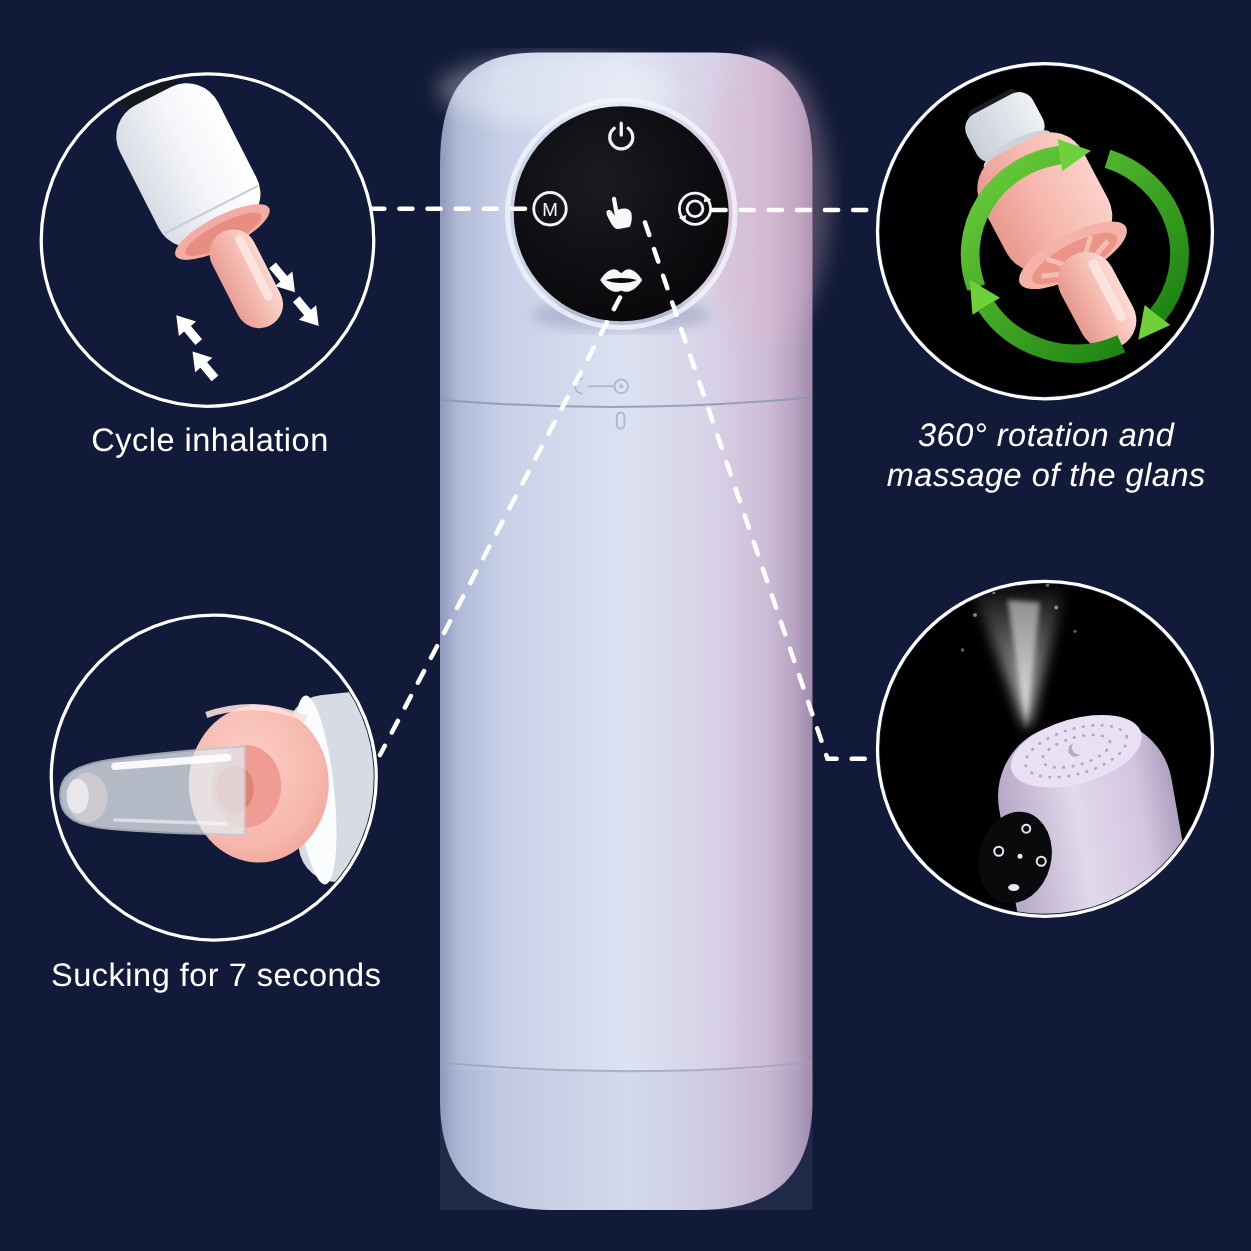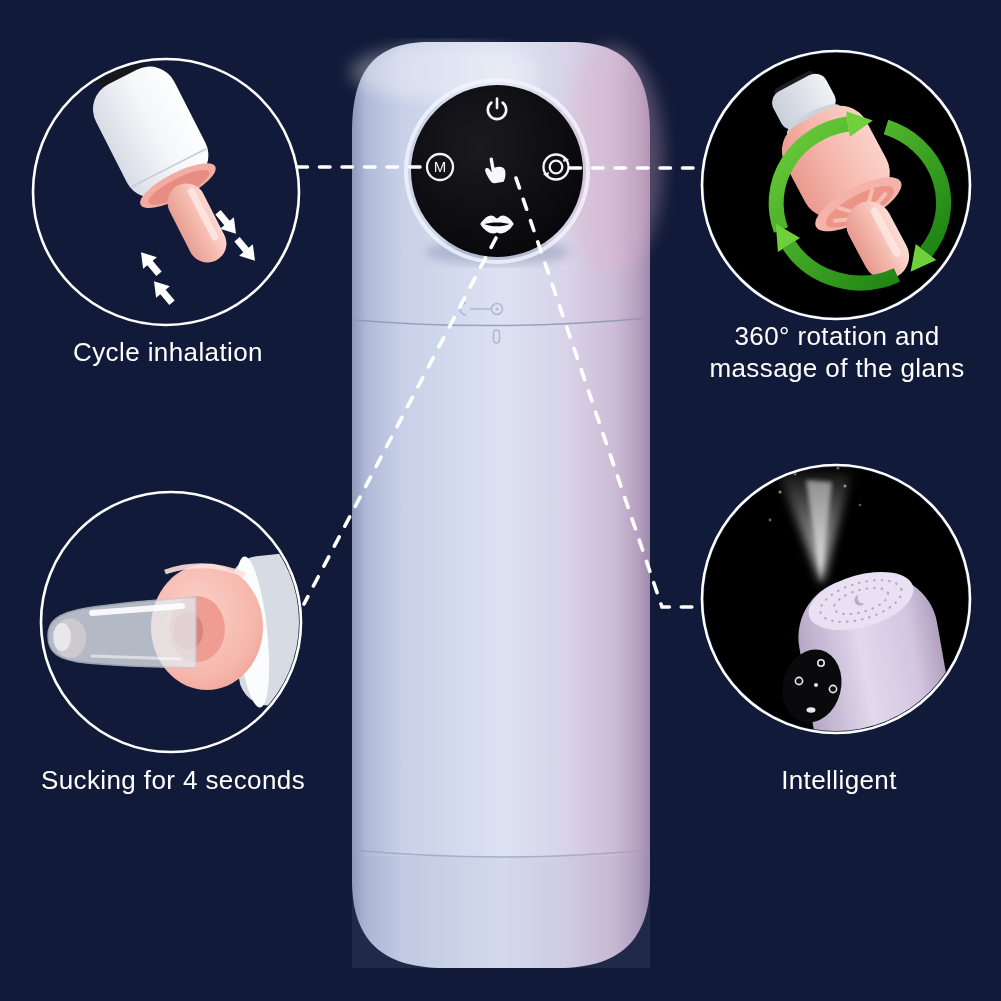--- a/index.html
+++ b/index.html
@@ -14,21 +14,21 @@
   .caption{
     position:absolute;
     color:#ffffff;
     font-size:26px;
     line-height:31.5px;
     letter-spacing:0.4px;
     text-align:center;
     z-index:3;
   }
   .cap-tl{left:18px;top:337px;width:300px;}
-  .cap-tr{left:686px;top:321px;width:302px;}
+  .cap-tr{left:686px;top:333px;width:302px;font-style:italic;}
   .cap-bl{left:20px;top:765px;width:306px;}
   .cap-br{left:686px;top:765px;width:306px;}
 </style>
 </head>
 <body>
 
 <div class="scene">
 
 <svg class="art" width="1001" height="1001" viewBox="0 0 1001 1001">
   <defs>
@@ -288,19 +288,18 @@
 </svg>
 
 <div class="caption cap-tl">
   <div>Cycle inhalation</div>
 </div>
 <div class="caption cap-tr">
   <div>360° rotation and</div>
   <div>massage of the glans</div>
 </div>
 <div class="caption cap-bl">
-  <div>Sucking for 4 seconds</div>
+  <div>Sucking for 7 seconds</div>
 </div>
 <div class="caption cap-br">
-  <div>Intelligent</div>
 </div>
 
 </div>
 
 </body></html>

